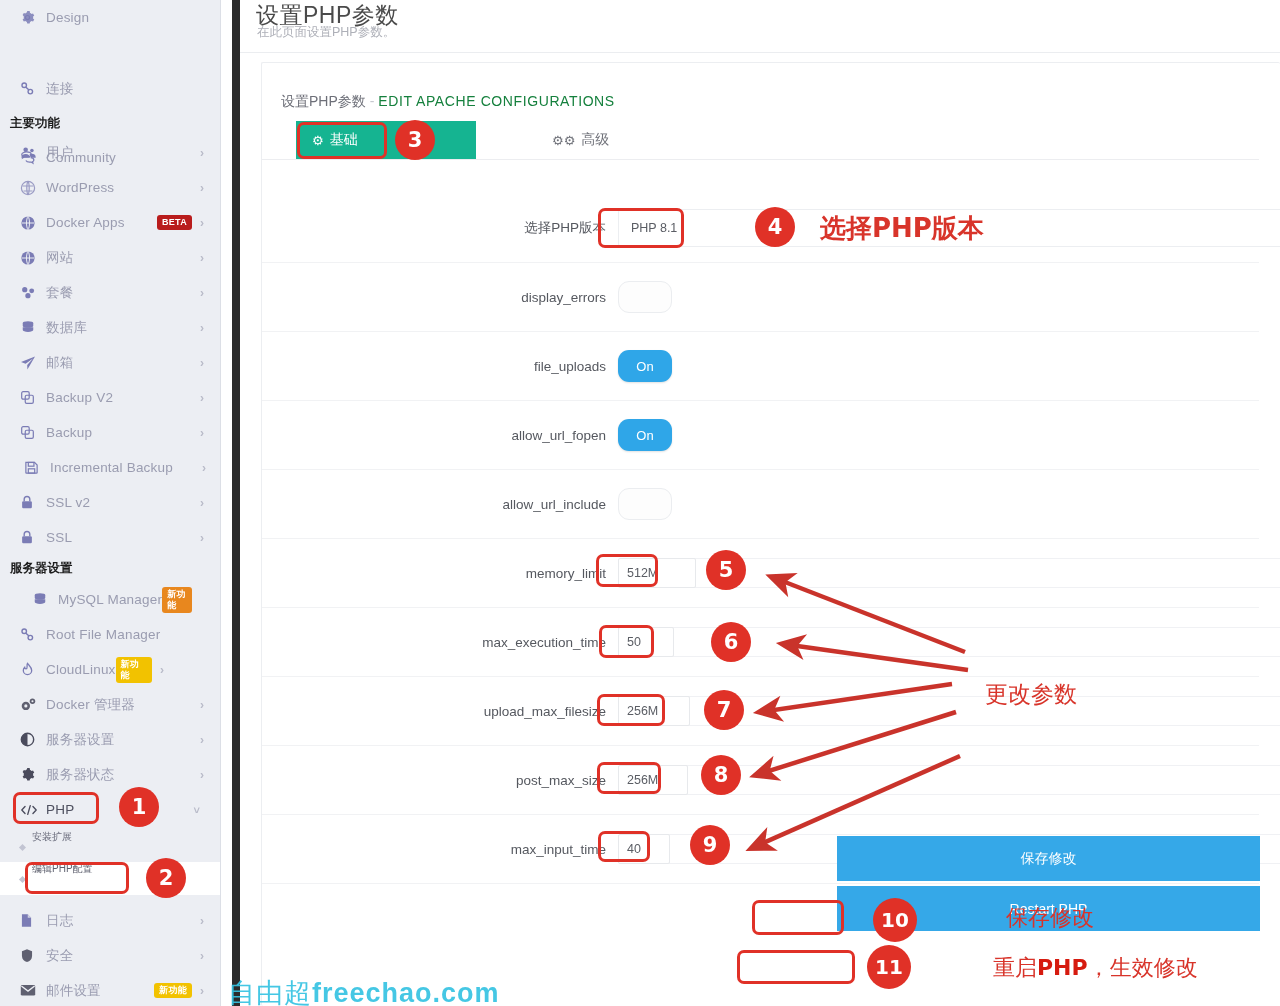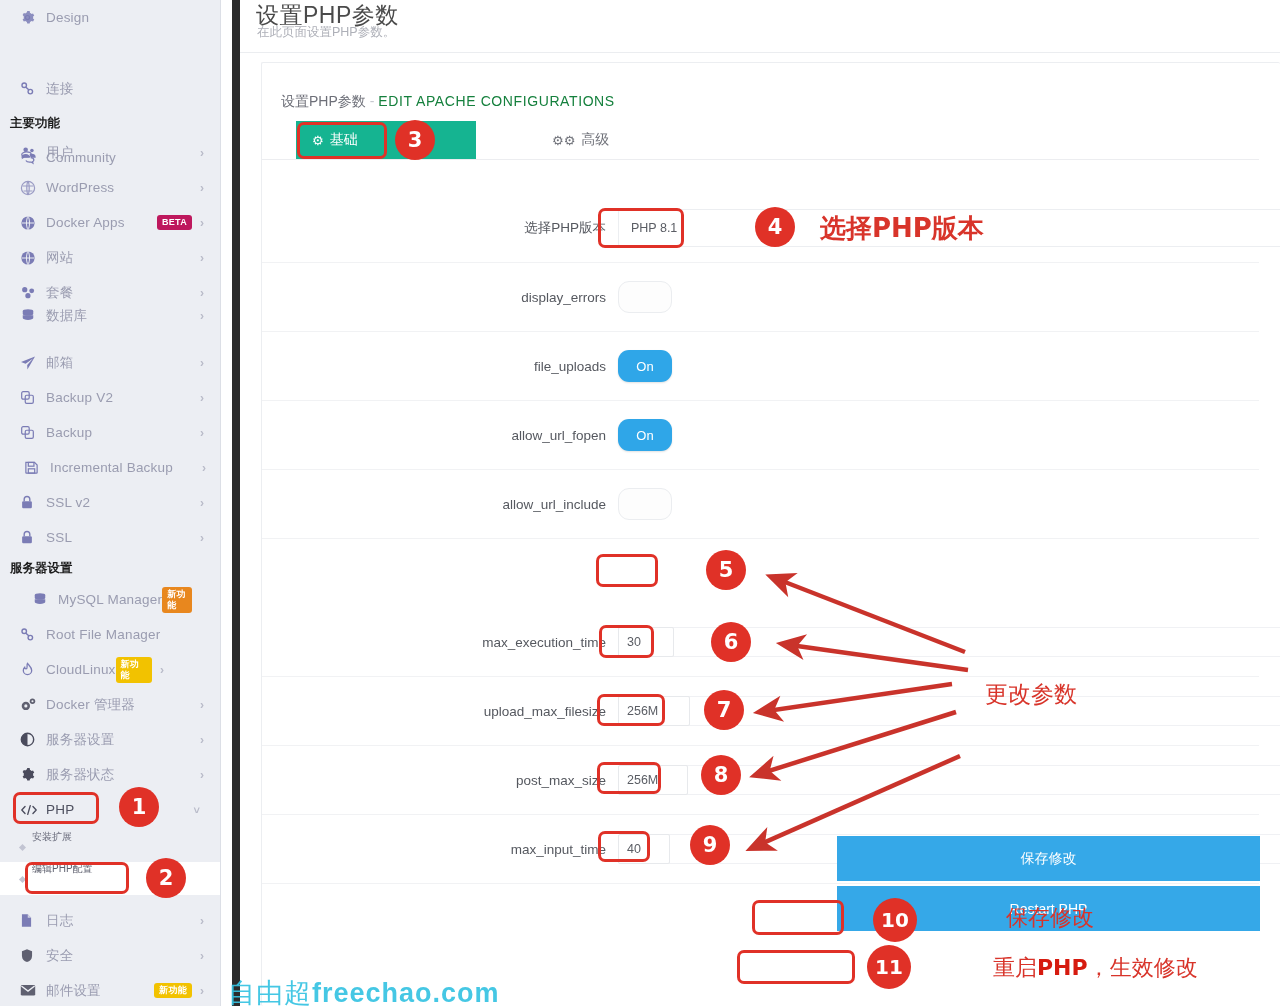--- a/index.html
+++ b/index.html
@@ -37,21 +37,21 @@
   .nav-item .ico svg { display: block; }
   .nav-item .lbl { flex: 1 1 auto; white-space: nowrap; letter-spacing: .2px; }
   .nav-item .chev {
     color: #b9bbc9; font-size: 12px; margin-right: 16px; font-weight: 700;
   }
   .badge {
     font-size: 9px; font-weight: bold; color: #fff; padding: 2px 5px;
     border-radius: 3px; margin-right: 8px; letter-spacing: .3px;
     line-height: 11px;
   }
-  .badge.beta   { background: #be185d; }
+  .badge.beta   { background: #b91c1c; }
   .badge.yellow { background: #f2c200; }
   .badge.orange { background: #e8871e; }
   .nav-section {
     height: 30px; display: flex; align-items: center; padding-left: 10px;
     color: #1c1c1c; font-size: 12.5px; font-weight: bold;
   }
   .sub-item {
     position: relative; height: 33px; display: flex; 
     padding-left: 32px; color: #a9abbb; font-size: 10px; background: transparent;
   }
@@ -268,21 +268,21 @@
         <svg width="17" height="15" viewBox="0 0 18 16" fill="#7b7cb5">
             <circle cx="5" cy="5" r="2.8"></circle>
             <circle cx="12.4" cy="6.2" r="2.6"></circle>
             <circle cx="8.4" cy="11.4" r="2.8"></circle>
           </svg>
       </span>
       <span class="lbl">套餐</span>
       <span class="chev">›</span>
     </div>
 
-    <div class="nav-item" style="position:absolute;top:298px;left:0;width:220px">
+    <div class="nav-item" style="position:absolute;top:310px;left:0;width:220px">
       <span class="ico">
         <svg width="16" height="15" viewBox="0 0 16 16" fill="#7b7cb5">
             <ellipse cx="8" cy="3.2" rx="5.6" ry="2"></ellipse>
             <path d="M2.4 3.2v3.1c0 1.1 2.5 2 5.6 2s5.6-.9 5.6-2V3.2"></path>
             <path d="M2.4 7.6v3.1c0 1.1 2.5 2 5.6 2s5.6-.9 5.6-2V7.6"></path>
           </svg>
       </span>
       <span class="lbl">数据库</span>
       <span class="chev">›</span>
     </div>
@@ -537,25 +537,30 @@
       </div>
     </div>
 
     <div class="row" style="top:470px">
       <div class="fld-label" style="left:170px;width:174px">allow_url_include</div>
       <div class="onoff off" style="left:356px">
         <span></span>
       </div>
     </div>
 
+    <div class="row" style="top:539px">
+      <div class="fld-label" style="left:180px;width:164px">memory_limit</div>
+      <div class="underline-bar" style="left:356px;width:840px"></div>
+      <div class="fld-input" style="left:356px;width:78px">512M</div>
+    </div>
 
     <div class="row" style="top:608px">
       <div class="fld-label" style="left:160px;width:184px">max_execution_time</div>
       <div class="underline-bar" style="left:356px;width:840px"></div>
-      <div class="fld-input" style="left:356px;width:56px">30</div>
+      <div class="fld-input" style="left:356px;width:56px">50</div>
     </div>
 
     <div class="row" style="top:677px">
       <div class="fld-label" style="left:160px;width:184px">upload_max_filesize</div>
       <div class="underline-bar" style="left:356px;width:840px"></div>
       <div class="fld-input" style="left:356px;width:72px">256M</div>
     </div>
 
     <div class="row" style="top:746px">
       <div class="fld-label" style="left:180px;width:164px">post_max_size</div>

